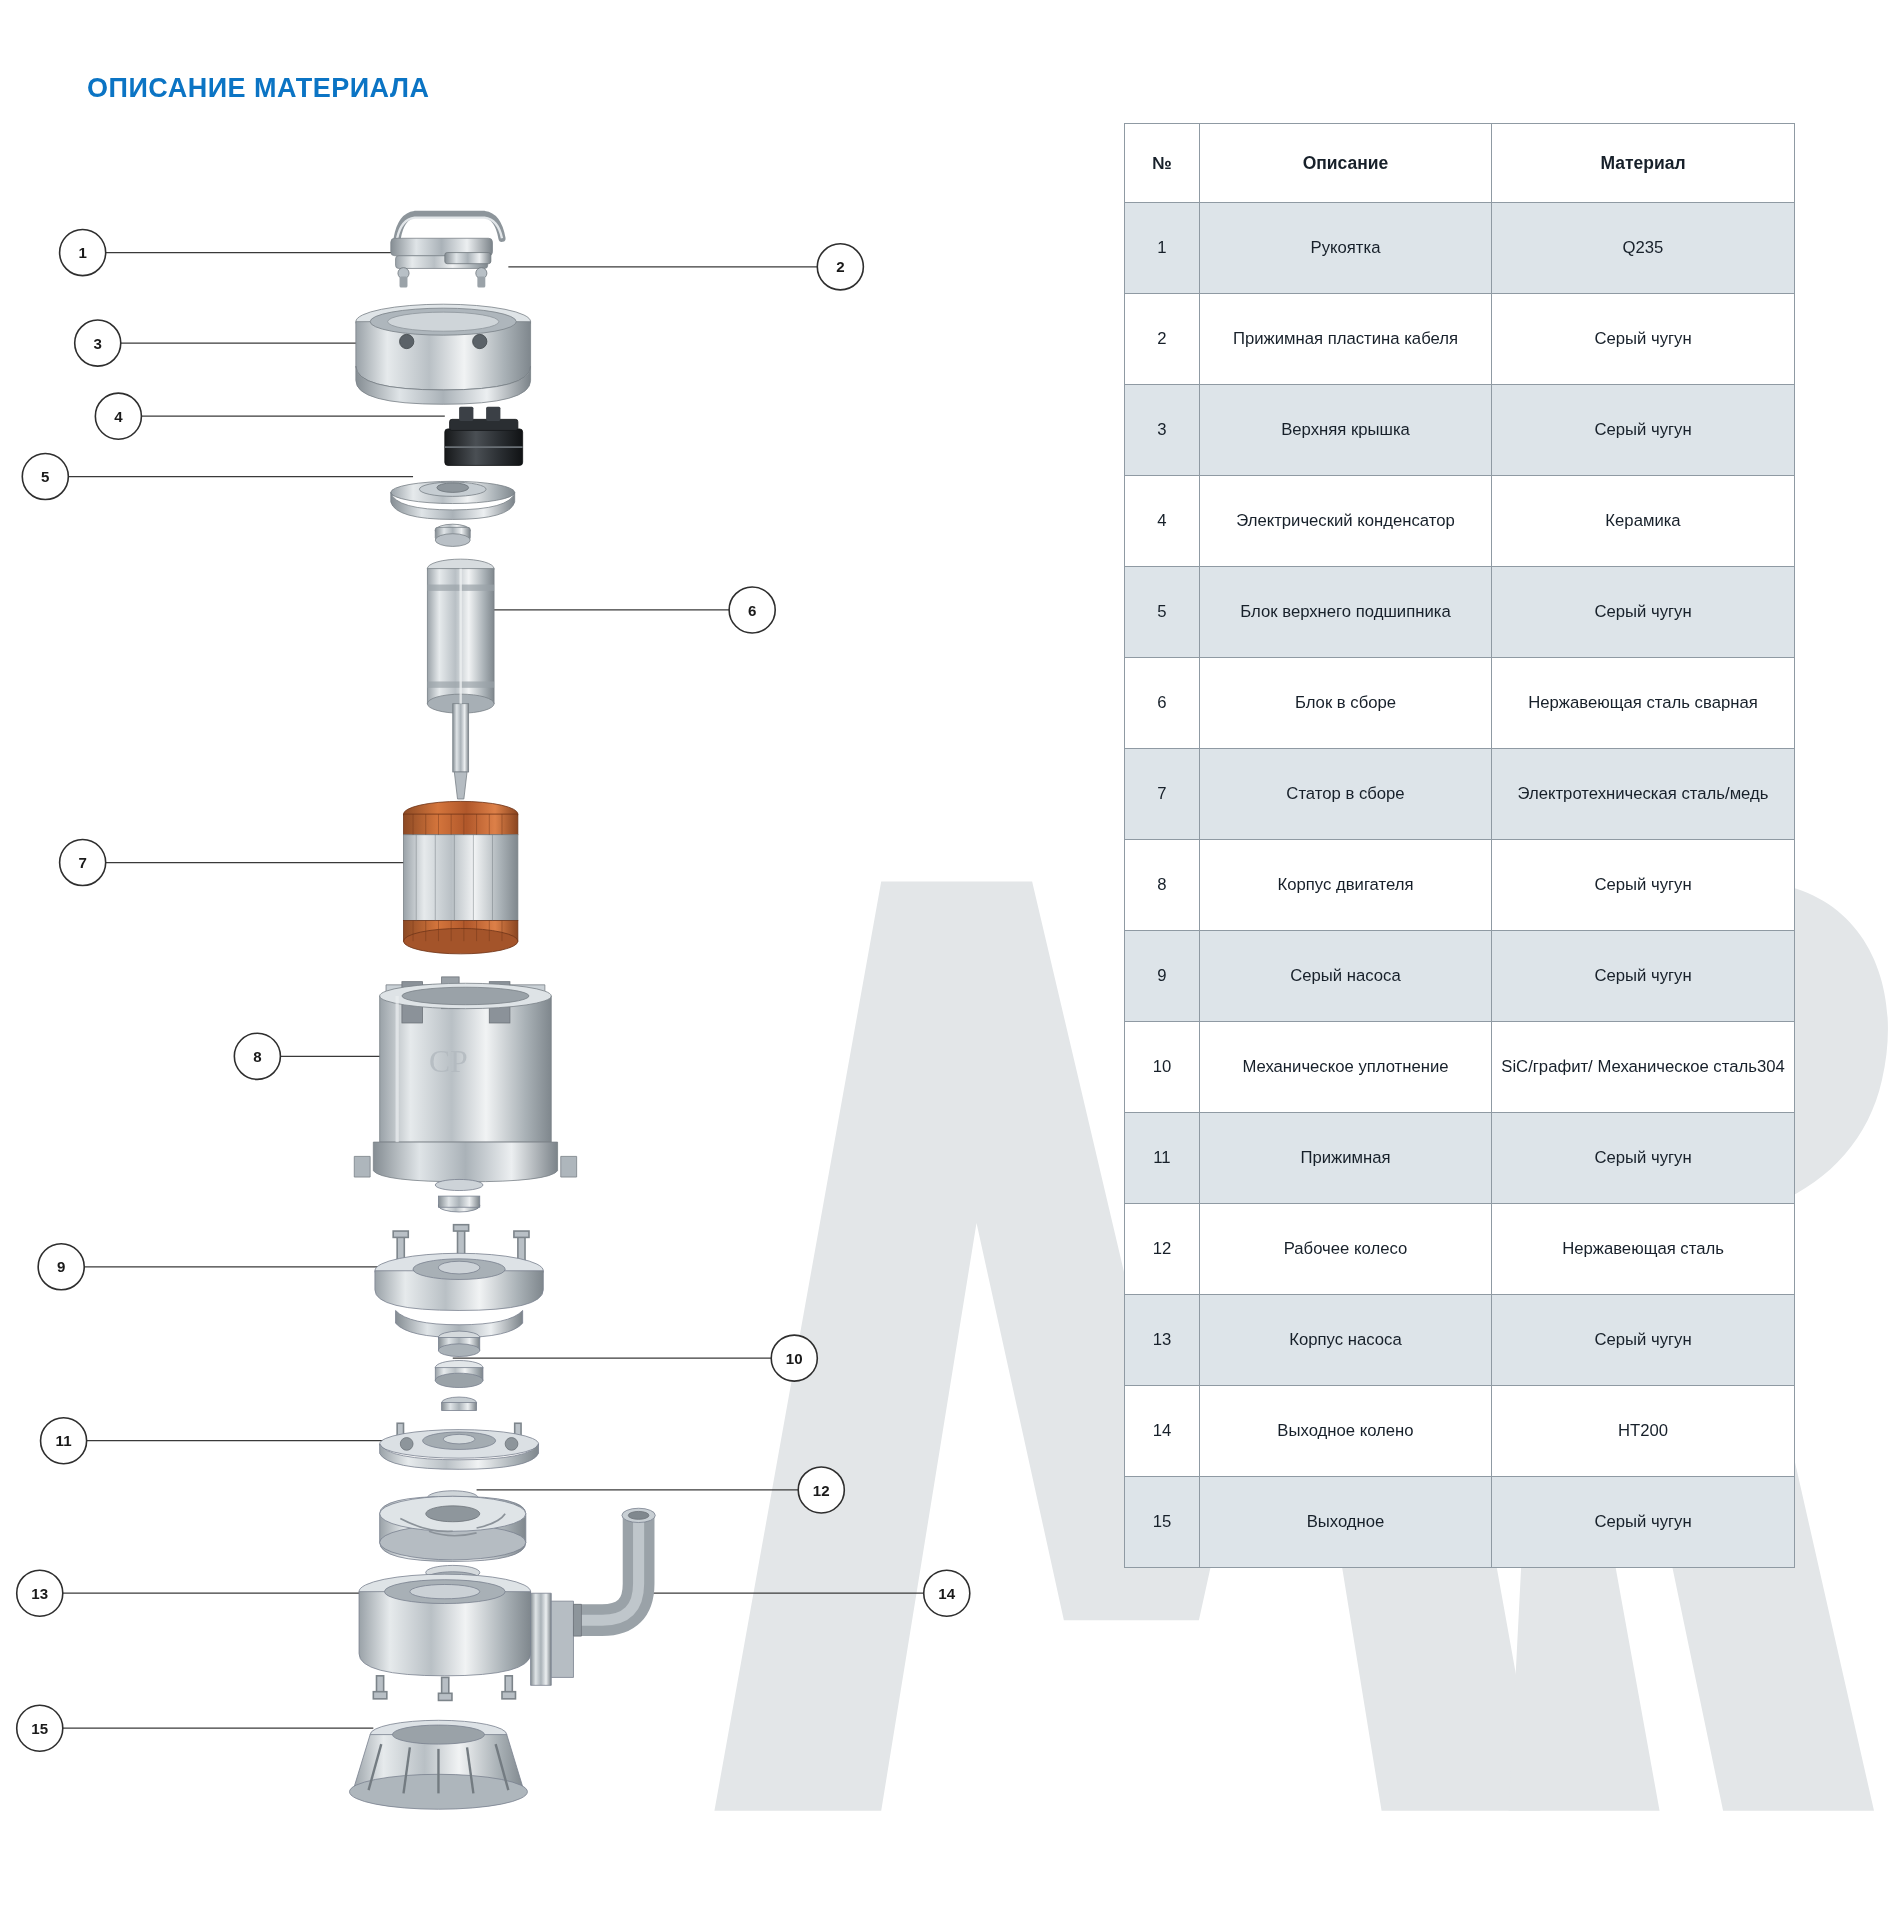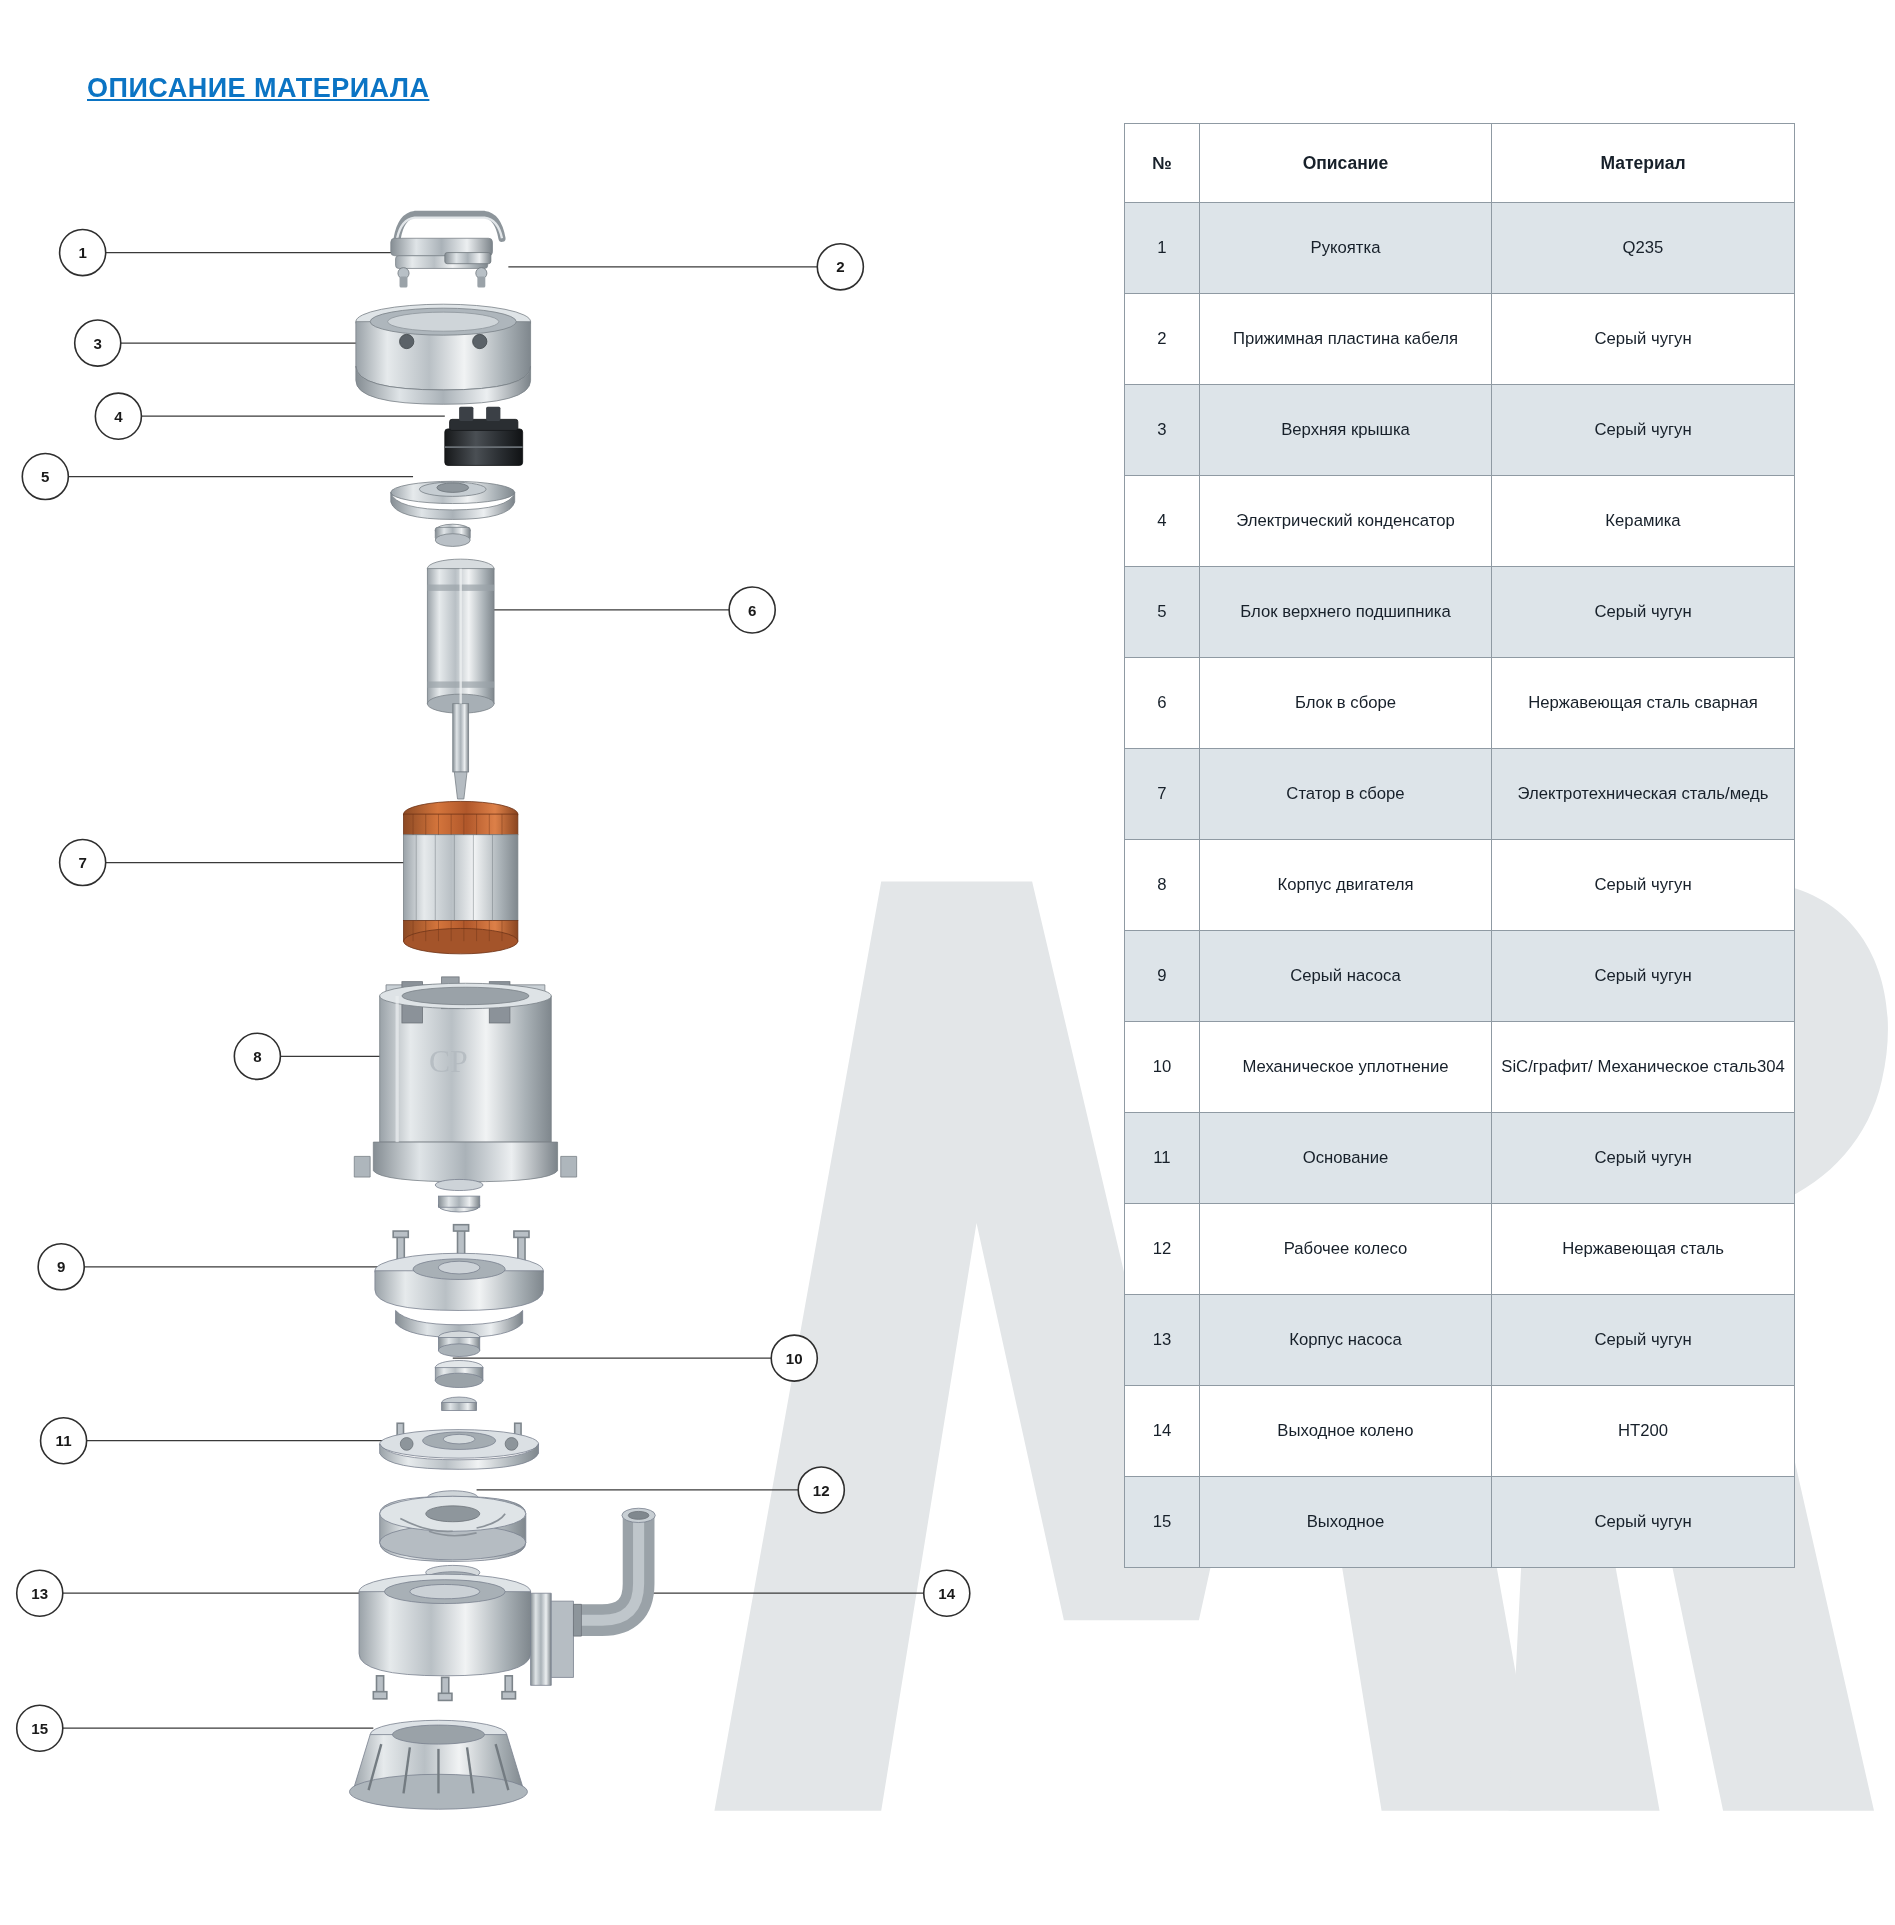--- a/index.html
+++ b/index.html
@@ -29,21 +29,20 @@
   
   .page-title {
     position: absolute;
     left: 87px;
     top: 73px;
     font-size: 27px;
     font-weight: bold;
     letter-spacing: 0.5px;
     color: #0b74c4;
     z-index: 5;
-    text-decoration: underline;
   }
 
   
   .diagram {
     position: absolute;
     left: 0;
     top: 0;
     width: 1112px;
     height: 1926px;
     z-index: 3;
@@ -451,21 +450,21 @@
         <td>Серый насоса</td>
         <td>Серый чугун</td>
       </tr>
       <tr>
         <td>10</td>
         <td>Механическое уплотнение</td>
         <td>SiC/графит/ Механическое сталь304</td>
       </tr>
       <tr class="alt">
         <td>11</td>
-        <td>Основание</td>
+        <td>Прижимная</td>
         <td>Серый чугун</td>
       </tr>
       <tr>
         <td>12</td>
         <td>Рабочее колесо</td>
         <td>Нержавеющая сталь</td>
       </tr>
       <tr class="alt">
         <td>13</td>
         <td>Корпус насоса</td>

